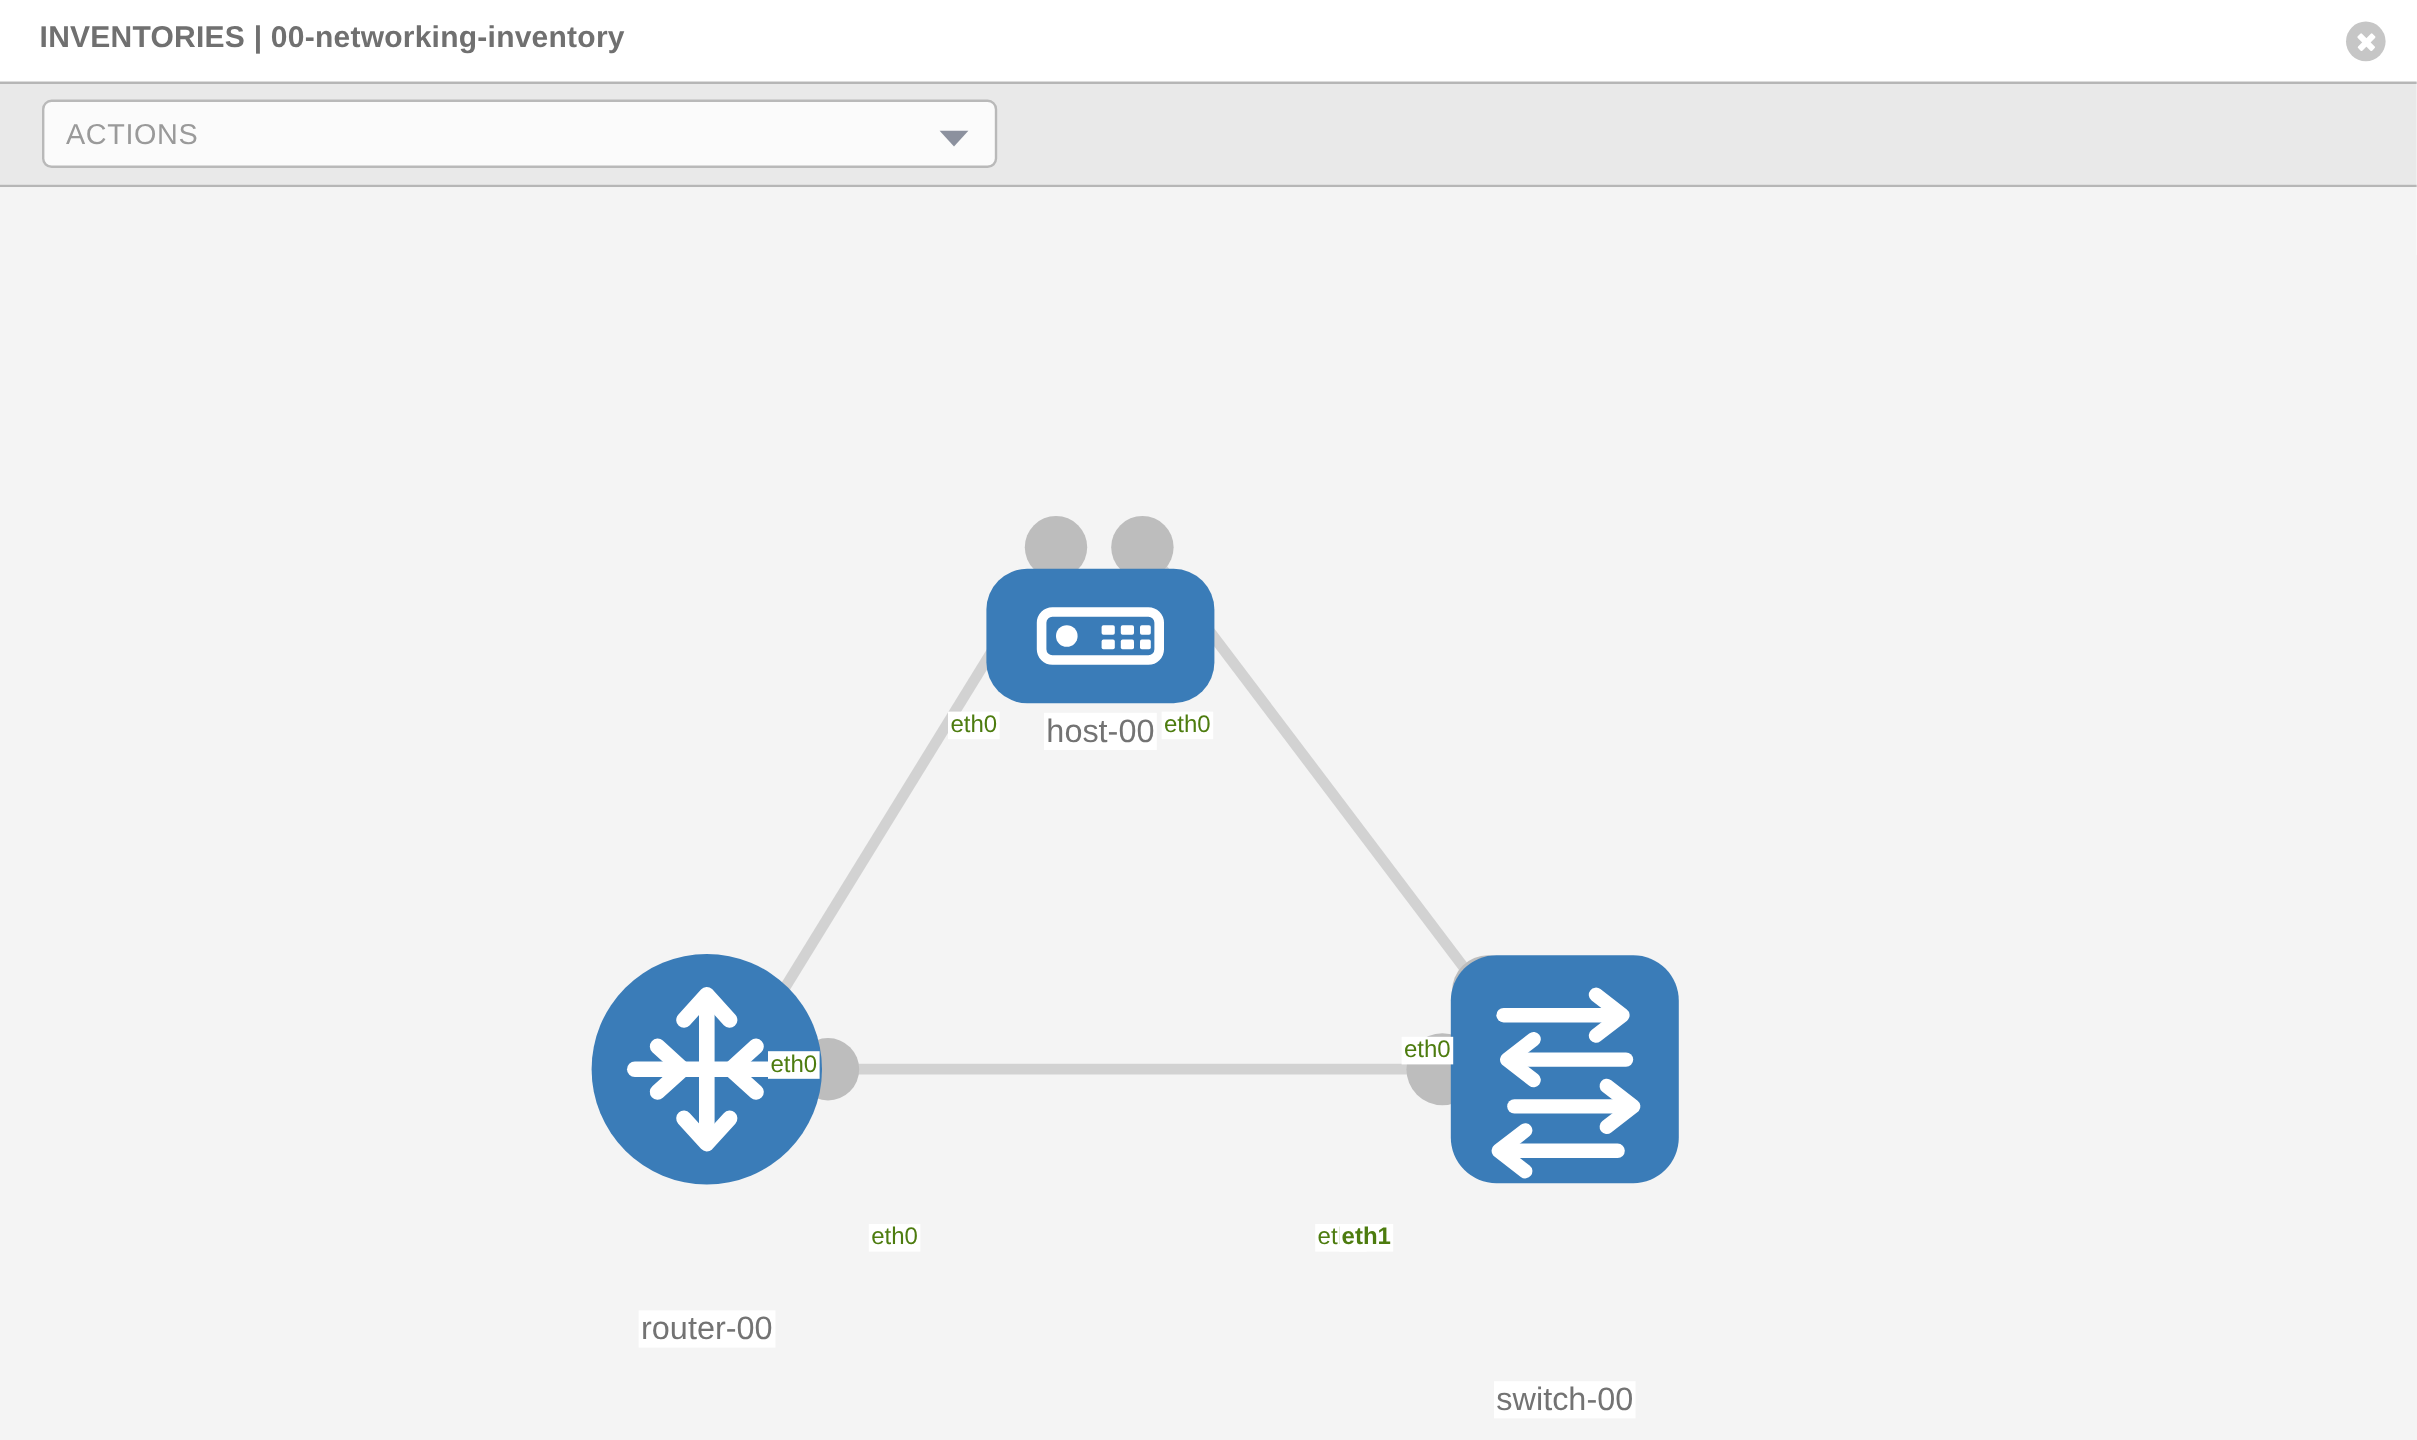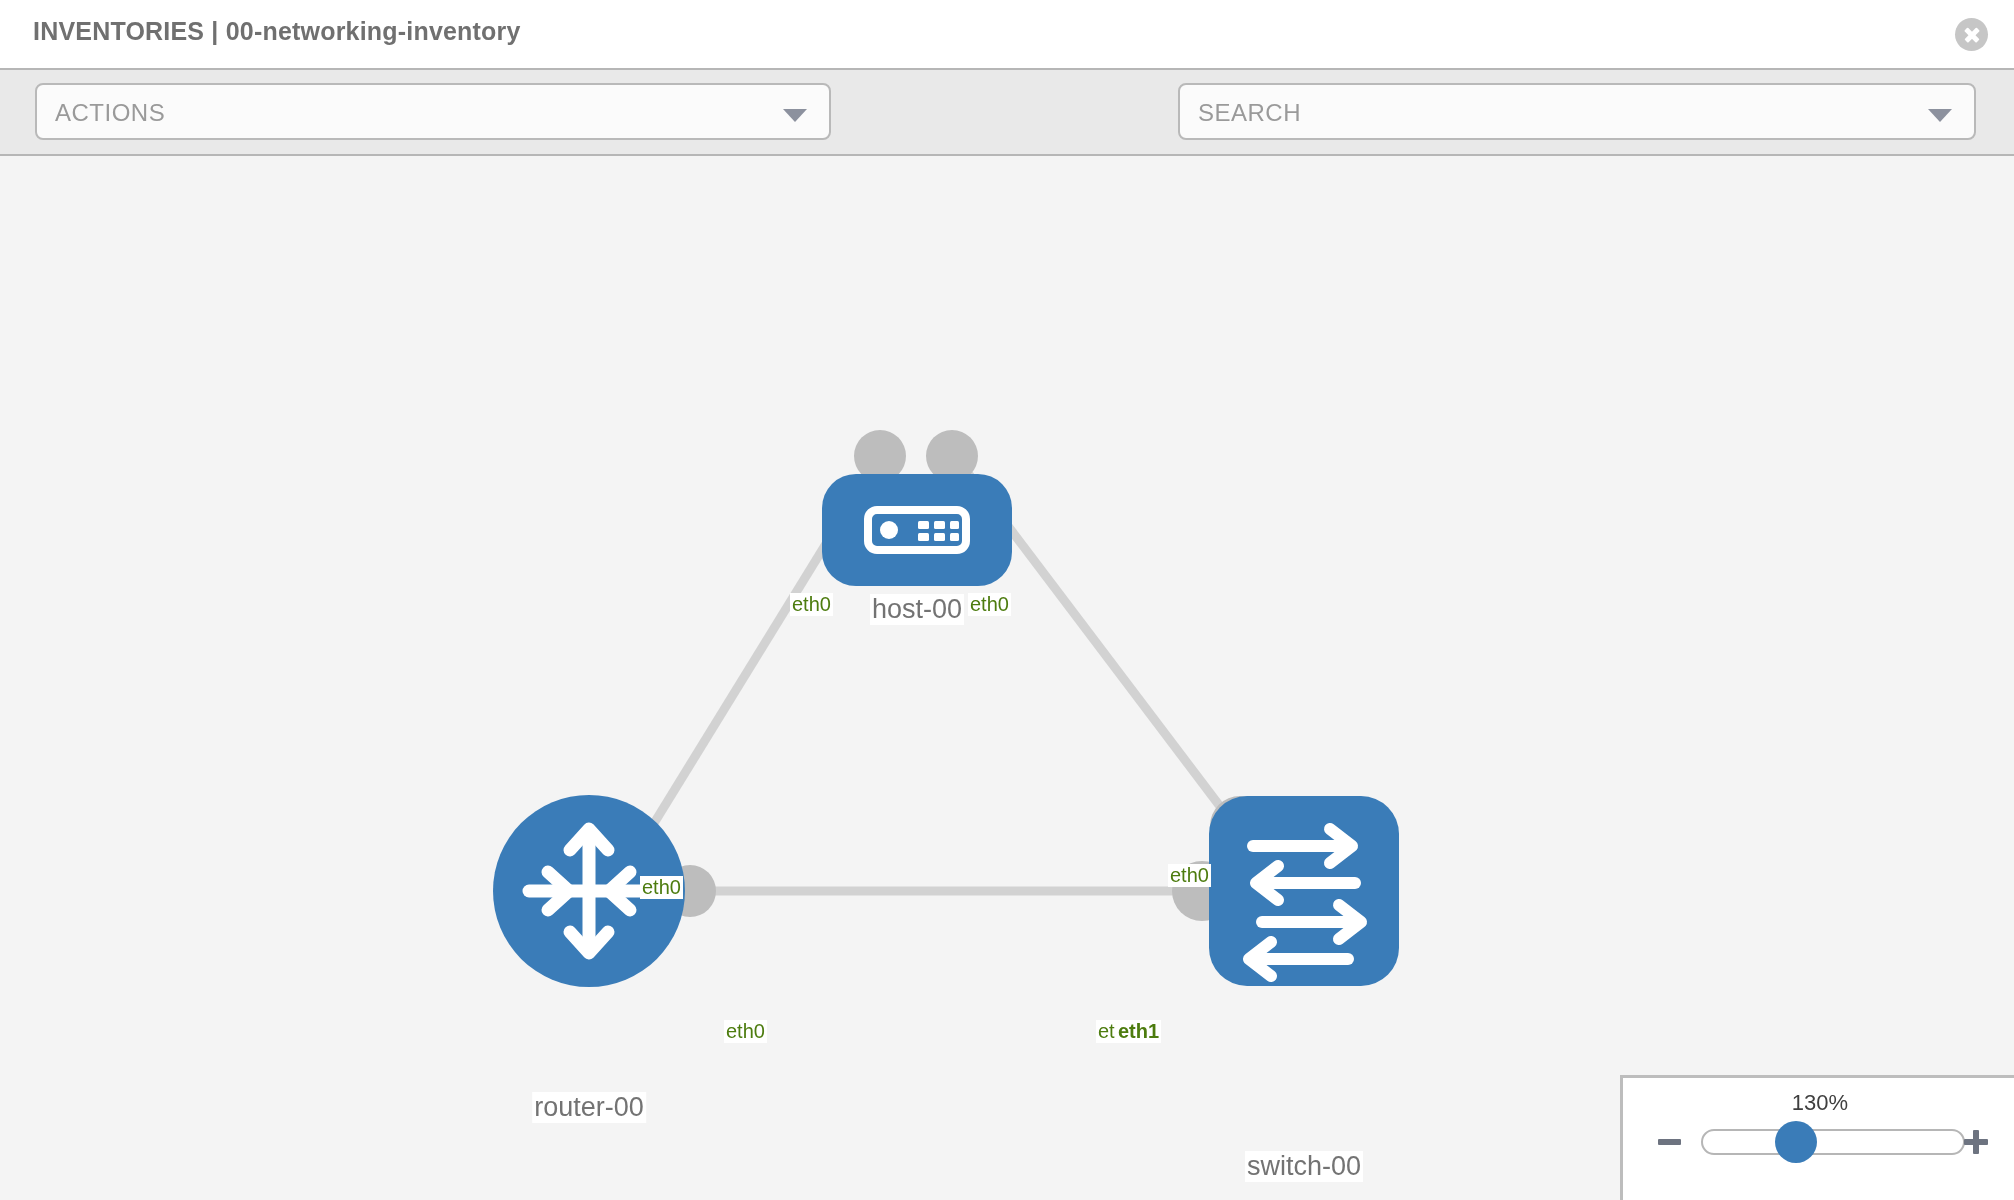--- a/index.html
+++ b/index.html
@@ -264,24 +264,20 @@
       </svg>
     </span>
 
     <span class="tool-icon key-icon">
       <svg width="42" height="42" viewBox="0 0 24 24">
         <circle cx="7.5" cy="9.5" r="4.6" fill="none" stroke="#7a8090" stroke-width="2.6"></circle>
         <path d="M10.9 12.4L21 21.5M17.4 18.4l2.1-2.1M19.9 20.1l1.7-1.7" stroke="#7a8090" stroke-width="2.6" fill="none" stroke-linecap="round"></path>
       </svg>
     </span>
 
-    <div class="search-box">
-      <span class="search-placeholder">SEARCH</span>
-      <span class="caret"></span>
-    </div>
   </div>
 
   <div class="canvas">
 
     <svg class="topology-svg" viewBox="0 0 2014 1044">
 
       <g>
         <line x1="880" y1="300" x2="640" y2="690" stroke="#d2d2d2" stroke-width="9"></line>
         <line x1="955" y1="300" x2="1250" y2="690" stroke="#d2d2d2" stroke-width="9"></line>
         <line x1="660" y1="735" x2="1235" y2="735" stroke="#d2d2d2" stroke-width="9"></line>
@@ -347,21 +343,14 @@
     <div class="iface-label" style="left:724px;  top:864px;">eth0</div>
     <div class="iface-label" style="left:1096px; top:864px;">eth0</div>
     <div class="iface-label" style="left:1116px; top:864px;font-weight:bold;">eth1</div>
 
     <div class="node-label" style="left:917px;  top:438px;">host-00</div>
     <div class="node-label" style="left:589px;  top:936px;">router-00</div>
     <div class="node-label" style="left:1304px; top:995px;">switch-00</div>
 
   </div>
 
-  <div class="zoom-panel">
-    <div class="zoom-value">130%</div>
-    <div class="zoom-minus"></div>
-    <div class="zoom-track"></div>
-    <div class="zoom-thumb"></div>
-    <div class="zoom-plus"></div>
-  </div>
 
 </div>
 
 </body></html>

